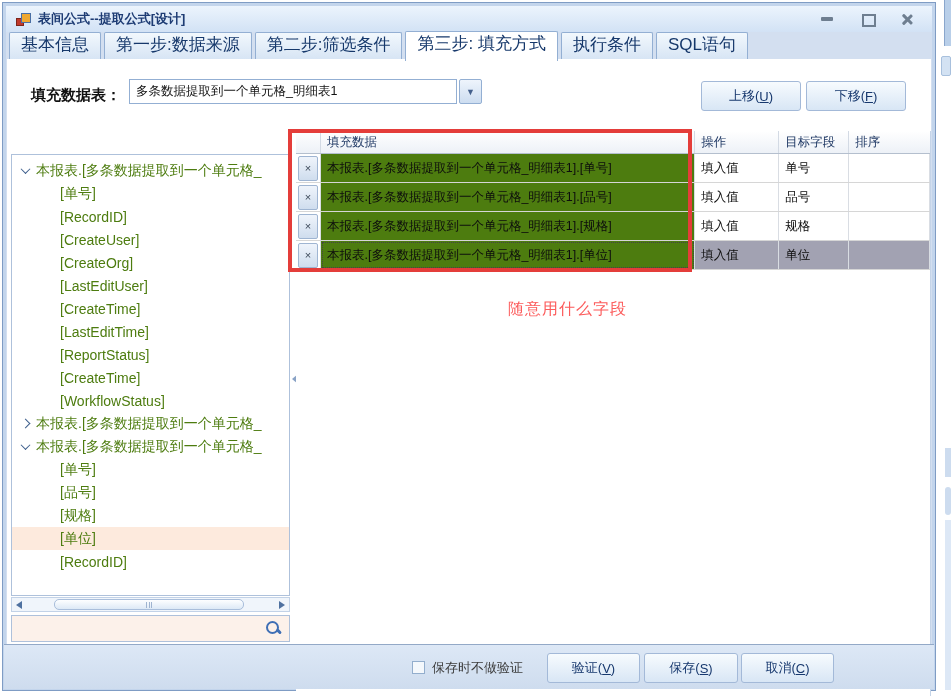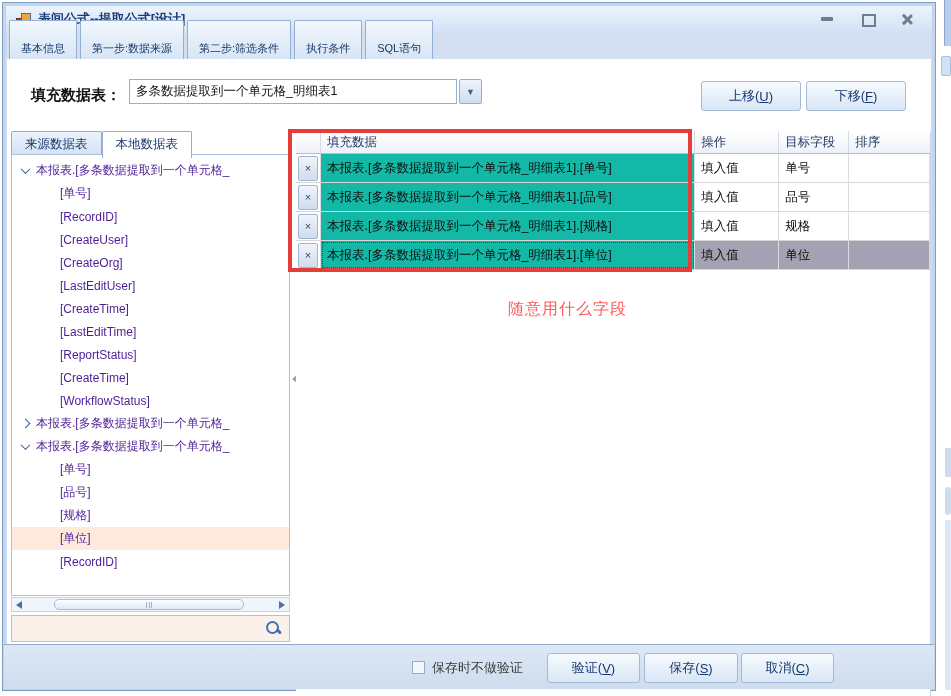--- a/index.html
+++ b/index.html
@@ -24,21 +24,21 @@
   .wc-min::after { content:""; position:absolute; left:1px; top:4px; width:12px; height:4px; background:#6e7e90; border-radius:1px; }
   .wc-restore::after { content:""; position:absolute; left:2px; top:1px; width:10px; height:9px; border:2px solid #6e7e90; }
   .wc-close::before, .wc-close::after { content:""; position:absolute; left:6px; top:0; width:2.5px; height:13px; background:#6e7e90; border-radius:1px; }
   .wc-close::before { transform:rotate(45deg); }
   .wc-close::after { transform:rotate(-45deg); }
 
   
   .tabstrip { position:absolute; left:6px; top:31px; right:6px; height:26px;
               display:flex; gap:3px; align-items:flex-end; }
   .tab { background:linear-gradient(#f2f8fd,#d6e4f4); border:1px solid #93afd3; border-bottom:none;
-         border-radius:2px 2px 0 0; padding:20px 11px 4px; font-size:11px; color:#16386b; white-space:nowrap; }
+         border-radius:2px 2px 0 0; padding:0 11px 4px; font-size:17px; color:#16386b; white-space:nowrap; }
   .tab.active { background:#fff; font-weight:400; padding-bottom:6px; margin-bottom:-1px; z-index:3; }
 
   
   .content { position:absolute; left:4px; top:56px; right:4px; height:586px; background:#fff; }
 
   
   .lbl-filltable { position:absolute; left:24px; top:27px; font-size:15px; font-weight:600; color:#111; }
   .combo { position:absolute; left:122px; top:20px; width:328px; height:25px; background:#fff;
            border:1px solid #93afd3; font-size:12.5px; color:#111; display:flex; align-items:center; padding:0 6px; }
   .combo-arrow { position:absolute; left:452px; top:20px; width:23px; height:25px;
@@ -52,21 +52,21 @@
   .u { text-decoration:underline; }
 
   
   .panel-tabs { position:absolute; left:4px; top:72px; display:flex; }
   .ptab { border:1px solid #93afd3; border-bottom:none; border-radius:2px 2px 0 0;
           background:linear-gradient(#eaf2fb,#d2e1f3); font-size:12.5px; color:#16386b;
           padding:4px 13px 3px; }
   .ptab.active { background:#fff; z-index:2; margin-bottom:-1px; padding-bottom:5px; }
   .tree-box { position:absolute; left:4px; top:95px; width:279px; height:442px; background:#fff;
               border:1px solid #aec1db; overflow:hidden; padding-top:4px; }
-  .titem { height:23px; display:flex; align-items:center; font-size:12px; color:#4c1d95; white-space:nowrap; }
+  .titem { height:23px; display:flex; align-items:center; font-size:14px; color:#4d7c0f; white-space:nowrap; }
   .titem.sel { background:#fdeadd; }
   .chev { flex:0 0 auto; width:7px; height:7px; margin:0 7px 0 10px; border-right:1.6px solid #3d5e8c; border-bottom:1.6px solid #3d5e8c; }
   .chev.v { transform:rotate(45deg) translate(-1px,-1px); }
   .chev.c { transform:rotate(-45deg); }
   .tindent { padding-left:48px; }
   .hscroll { position:absolute; left:4px; top:538px; width:279px; height:15px; background:#f0f5fb;
              border:1px solid #c2d2e7; display:flex; align-items:center; }
   .harrow { width:14px; height:13px; display:flex; align-items:center; justify-content:center; }
   .harrow .tri { width:0; height:0; border-style:solid; }
   .tri-left  { border-width:4px 6px 4px 0; border-color:transparent #4f71a0 transparent transparent; }
@@ -94,21 +94,21 @@
   .ghc { display:flex; align-items:center; padding-left:6px; border-right:1px solid #d3dae4; }
   .gc-w-btn { width:25px; } .gc-w-fill { width:375px; } .gc-w-op { width:84px; }
   .gc-w-target { width:70px; } .gc-w-sort { width:81px; border-right:none; }
   .grow { display:flex; height:29px; border-bottom:1px solid #d6d6d6; font-size:12.5px; color:#0d0d0d; }
   .grow.sel { background:#a2a2b2; }
   .gcell { display:flex; align-items:center; padding-left:6px; border-right:1px solid #d9dde3; overflow:hidden; white-space:nowrap; }
   .gcell-btn { justify-content:center; padding-left:0; background:#fff; }
   .xbtn { width:20px; height:25px; background:linear-gradient(#eff4fb,#cfddee); border:1px solid #9fb5d2;
           border-radius:2px; font-size:11px; color:#3d4a5a; display:flex; align-items:center; justify-content:center;
           font-family:"Liberation Sans", sans-serif; }
-  .gcell-fill { background:#14b8a6; }
+  .gcell-fill { background:#4d7c0f; }
   .grow.sel .gcell-fill { outline:1px dotted #444; outline-offset:-2px;text-align:center; }
 
   
   .red-rect { position:absolute; left:288px; top:129px; width:404px; height:143px;
               border:4px solid #e43d3a; pointer-events:none; }
   .red-note { position:absolute; left:508px; top:299px; font-size:16px; color:#fc5c5c; letter-spacing:1px; }
 
   
   .footer { position:absolute; left:1px; right:1px; bottom:1px; height:45px;
             background:linear-gradient(#dde8f6,#cedcee); border-top:1px solid #93a9c7; }
@@ -143,20 +143,21 @@
         <span class="wc wc-min"></span>
         <span class="wc wc-restore"></span>
         <span class="wc wc-close"></span>
       </span>
     </div>
 
     <div class="tabstrip" id="tabstrip">
         <div class="tab">基本信息</div>
         <div class="tab">第一步:数据来源</div>
         <div class="tab">第二步:筛选条件</div>
+        <div class="tab active">第三步: 填充方式</div>
         <div class="tab">执行条件</div>
         <div class="tab">SQL语句</div>
       </div>
 
     <div class="content">
 
       <span class="lbl-filltable">填充数据表：</span>
       <div class="combo">多条数据提取到一个单元格_明细表1</div>
       <div class="combo-arrow">▼</div>
 
@@ -164,24 +165,20 @@
         <span>上移(</span>
           <span class="u">U</span>
           <span>)</span>
       </button>
       <button class="btn btn-down">
         <span>下移(</span>
           <span class="u">F</span>
           <span>)</span>
       </button>
 
-      <div class="panel-tabs" id="panel-tabs">
-          <div class="ptab">来源数据表</div>
-          <div class="ptab active">本地数据表</div>
-        </div>
       <div class="tree-box" id="tree">
           <div class="titem">
             <span class="chev v"></span>
             <span>本报表.[多条数据提取到一个单元格_</span>
           </div>
           <div class="titem tindent">
             <span>[单号]</span>
           </div>
           <div class="titem tindent">
             <span>[RecordID]</span>

